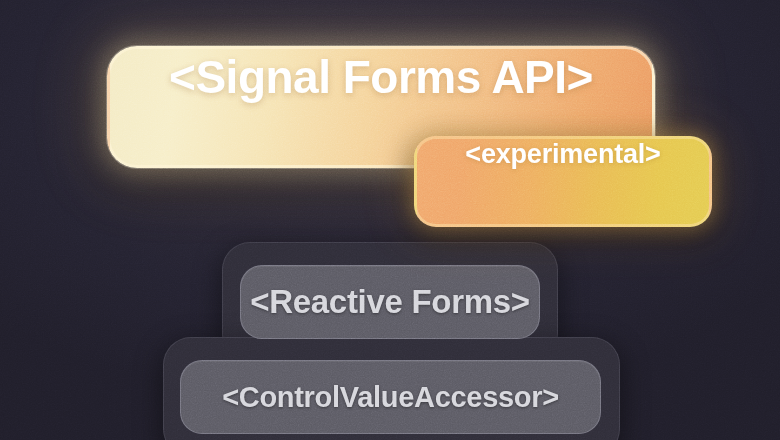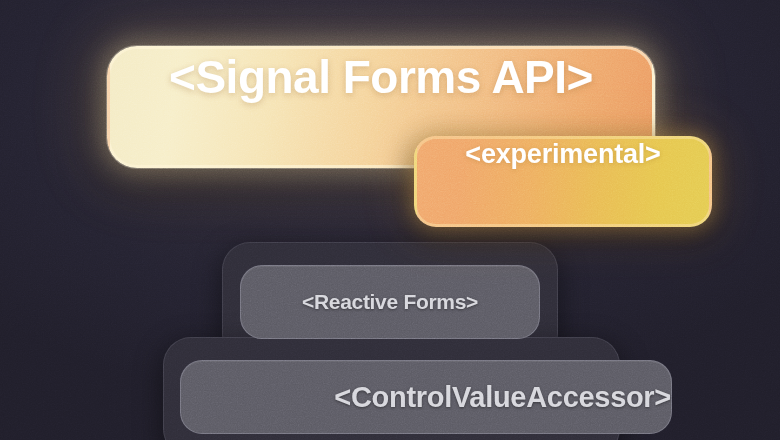--- a/index.html
+++ b/index.html
@@ -138,39 +138,38 @@
     display: flex;
     align-items: center;
     justify-content: center;
     background: #5b5a63;
     border: 1px solid rgba(180,180,195,.30);
     border-radius: 22px;
     box-shadow: inset 0 1px 1px rgba(255,255,255,.07);
     z-index: 14;
   }
   .gray-pill .label {
-    font-size: 21px;
+    font-size: 33px;
     font-weight: 700;
     letter-spacing: -0.3px;
     color: #d6d6dc;
     white-space: nowrap;
     text-shadow: 0 1px 3px rgba(0,0,0,.42);
   }
   #reactive-pill {
     left: 240px;
     top: 265px;
     width: 300px;
     height: 74px;
   }
   #cva-pill {
     left: 180px;
     top: 360px;
-    width: 492px;
+    width: 421px;
     height: 74px;
-    justify-content: flex-end;
   }
   #cva-pill .label { font-size: 29px; }
 </style>
 </head>
 <body>
 
 <div id="stage">
 
   <div class="dark-container" id="reactive-container"></div>
 

